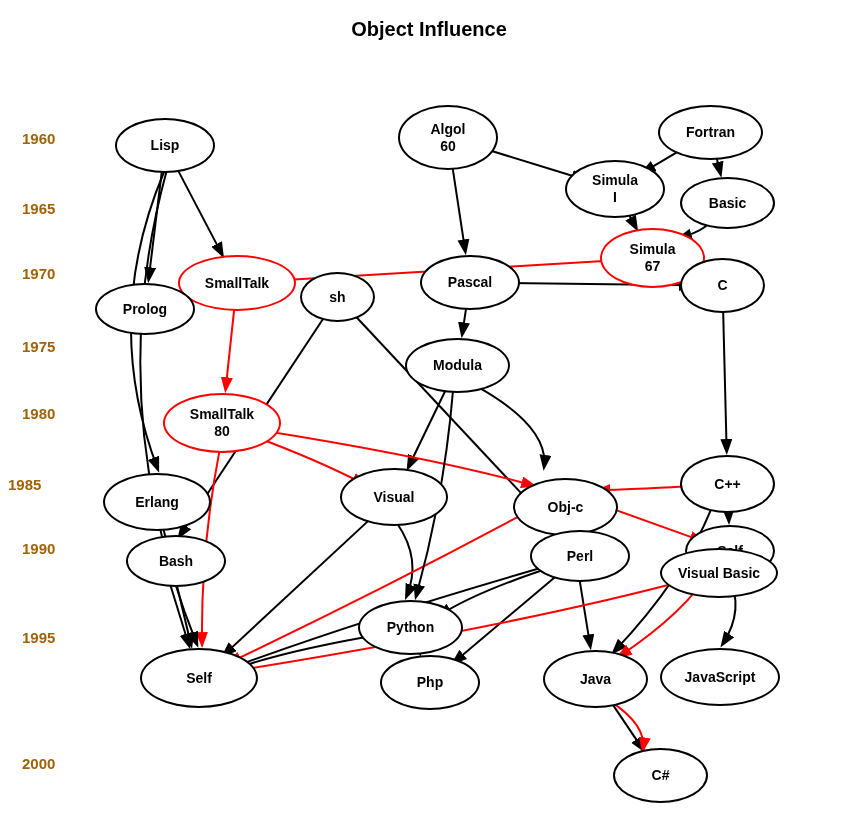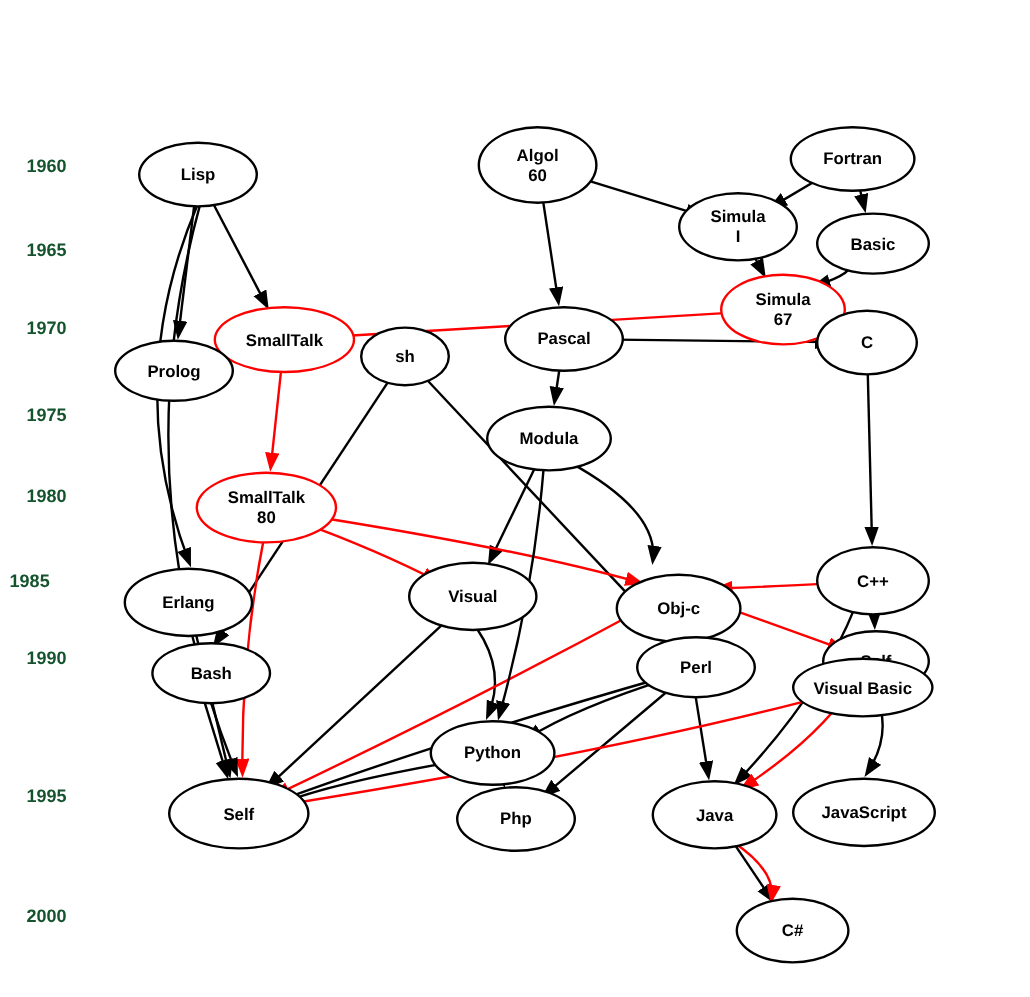--- a/index.html
+++ b/index.html
@@ -22,21 +22,21 @@
       width: 858px;
       text-align: center;
       font-size: 20px;
       font-weight: bold;
       font-family: Arial, sans-serif;
     }
     .year-label {
       position: absolute;
       font-size: 15px;
       font-weight: bold;
-      color: #14532d;
+      color: #a16207;
       font-family: Arial, sans-serif;
     }
     .node {
       position: absolute;
       border: 2px solid black;
       border-radius: 50%;
       display: flex;
       align-items: center;
       justify-content: center;
       text-align: center;
@@ -56,30 +56,31 @@
       left: 0;
       width: 858px;
       height: 831px;
       pointer-events: none;
     }
   </style>
 </head>
 <body>
 
 <div id="main-container">
+  <div class="chart-title">Object Influence</div>
 
   <div id="year-labels">
       <div class="year-label" style="top: 130px; left: 22px;">1960</div>
       <div class="year-label" style="top: 200px; left: 22px;">1965</div>
       <div class="year-label" style="top: 265px; left: 22px;">1970</div>
       <div class="year-label" style="top: 338px; left: 22px;">1975</div>
       <div class="year-label" style="top: 405px; left: 22px;">1980</div>
       <div class="year-label" style="top: 476px; left: 8px;">1985</div>
       <div class="year-label" style="top: 540px; left: 22px;">1990</div>
-      <div class="year-label" style="top: 655px; left: 22px; text-align: center;">1995</div>
+      <div class="year-label" style="top: 629px; left: 22px; text-align: center;">1995</div>
       <div class="year-label" style="top: 755px; left: 22px;">2000</div>
     </div>
 
   <svg id="arrows" xmlns="http://www.w3.org/2000/svg">
     <defs>
       <marker id="arrowBlack" markerWidth="8" markerHeight="8" refX="6" refY="3" orient="auto">
         <path d="M0,0 L0,6 L8,3 z" fill="black"></path>
       </marker>
       <marker id="arrowRed" markerWidth="8" markerHeight="8" refX="6" refY="3" orient="auto">
         <path d="M0,0 L0,6 L8,3 z" fill="red"></path>

